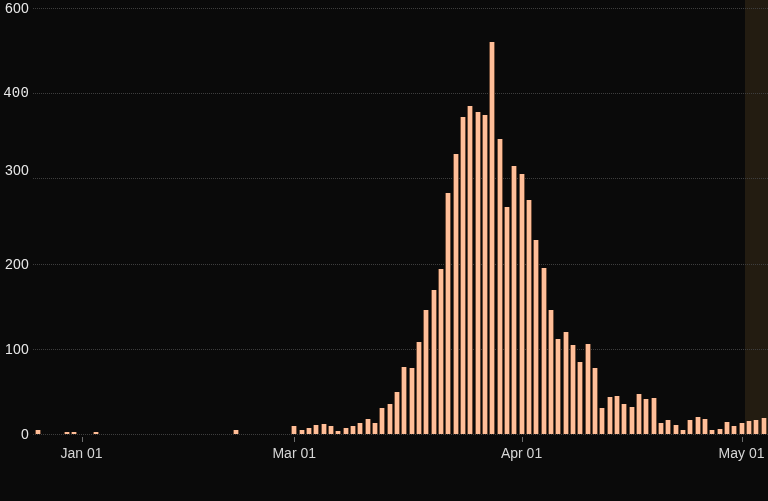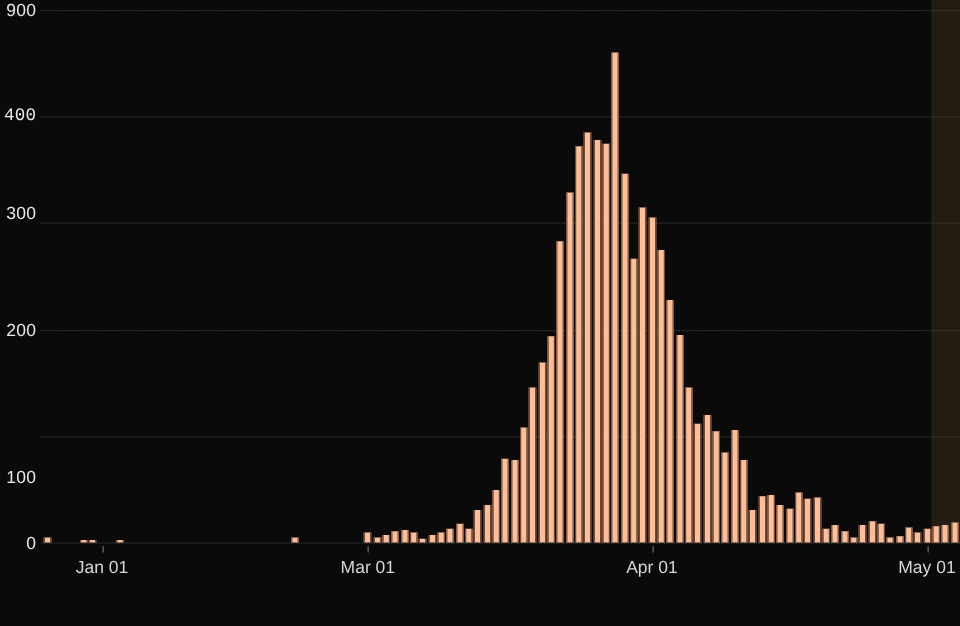--- a/index.html
+++ b/index.html
@@ -21,29 +21,29 @@
 </style>
 </head>
 <body>
 
 <div class="chart-root">
   <div class="recent-band" id="band" style="left: 745.235px; width: 22.7655px;"></div>
   <div id="grid-layer">
       <div class="gridline" style="top: 434px;"></div>
       <div class="y-label" style="top: 426px;">0</div>
       <div class="gridline" style="top: 348.8px;"></div>
-      <div class="y-label" style="top: 340.8px; margin-top: 32px;">100</div>
+      <div class="y-label" style="top: 340.8px;">100</div>
       <div class="gridline" style="top: 263.6px;"></div>
       <div class="y-label" style="top: 255.6px;">200</div>
       <div class="gridline" style="top: 178.4px;"></div>
       <div class="y-label" style="top: 162px;">300</div>
       <div class="gridline" style="top: 93.2px;"></div>
       <div class="y-label" style="top: 85.2px; font-family: Liberation Mono, monospace;">400</div>
       <div class="gridline" style="top: 8px;"></div>
-      <div class="y-label" style="top: 0px;">900</div>
+      <div class="y-label" style="top: 0px;">600</div>
     </div>
   <div id="bars-layer">
       <div class="bar" title="Jan 26: 5" style="left: 34.6px; width: 6px; top: 429.74px; height: 4.26px;"></div>
       <div class="bar" title="Jan 30: 2" style="left: 63.932px; width: 6px; top: 432.296px; height: 1.704px;"></div>
       <div class="bar" title="Jan 31: 2" style="left: 71.265px; width: 6px; top: 432.296px; height: 1.704px;"></div>
       <div class="bar" title="Feb 03: 2" style="left: 93.264px; width: 6px; top: 432.296px; height: 1.704px;"></div>
       <div class="bar" title="Feb 22: 5" style="left: 232.591px; width: 6px; top: 429.74px; height: 4.26px;"></div>
       <div class="bar" title="Mar 01: 9" style="left: 291.255px; width: 6px; top: 426.332px; height: 7.668px;"></div>
       <div class="bar" title="Mar 02: 5" style="left: 298.588px; width: 6px; top: 429.74px; height: 4.26px;"></div>
       <div class="bar" title="Mar 03: 7" style="left: 305.921px; width: 6px; top: 428.036px; height: 5.964px;"></div>

